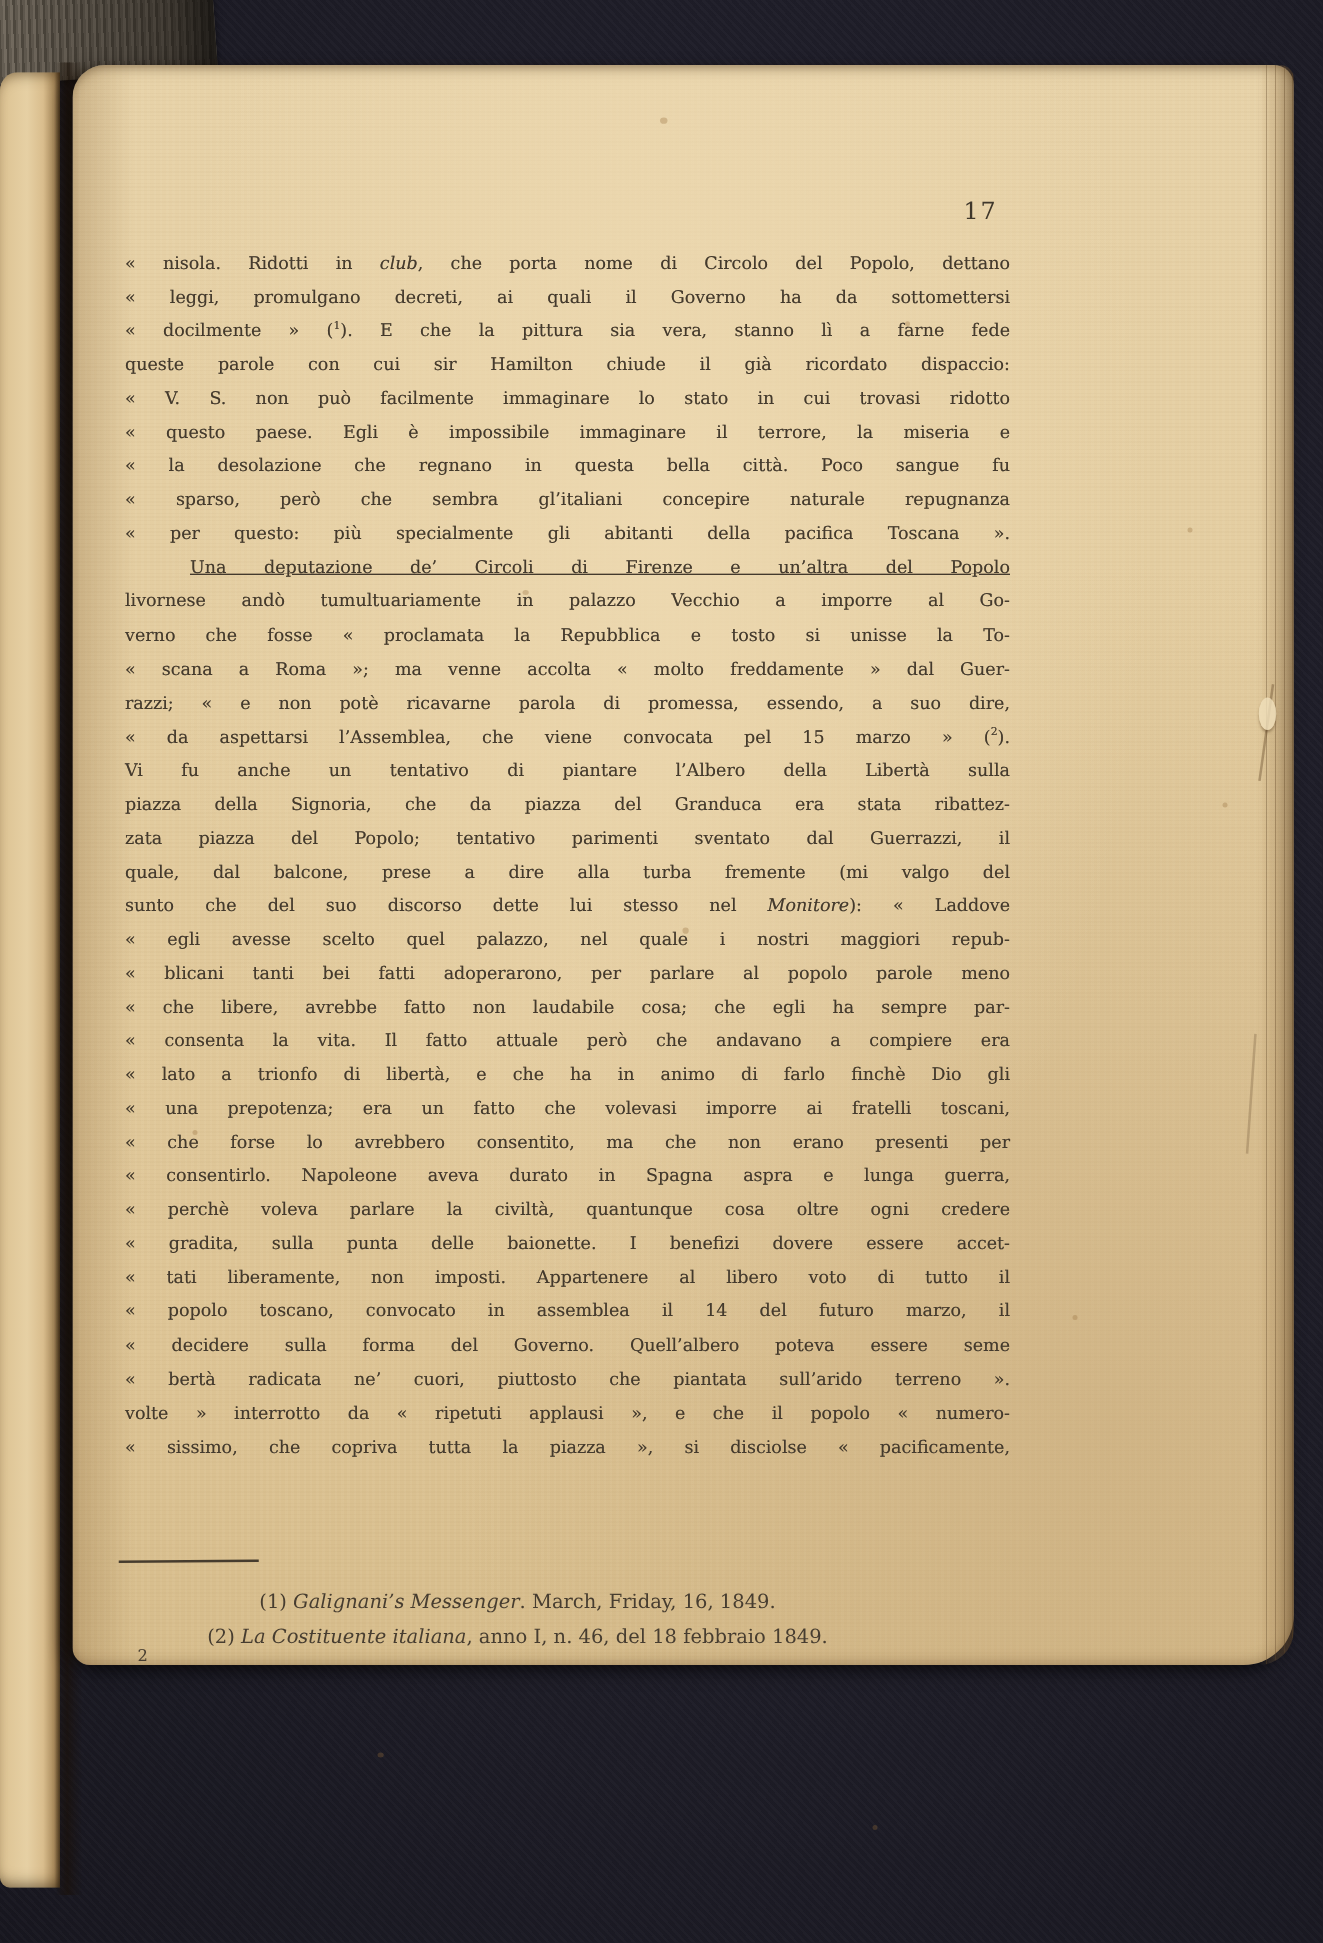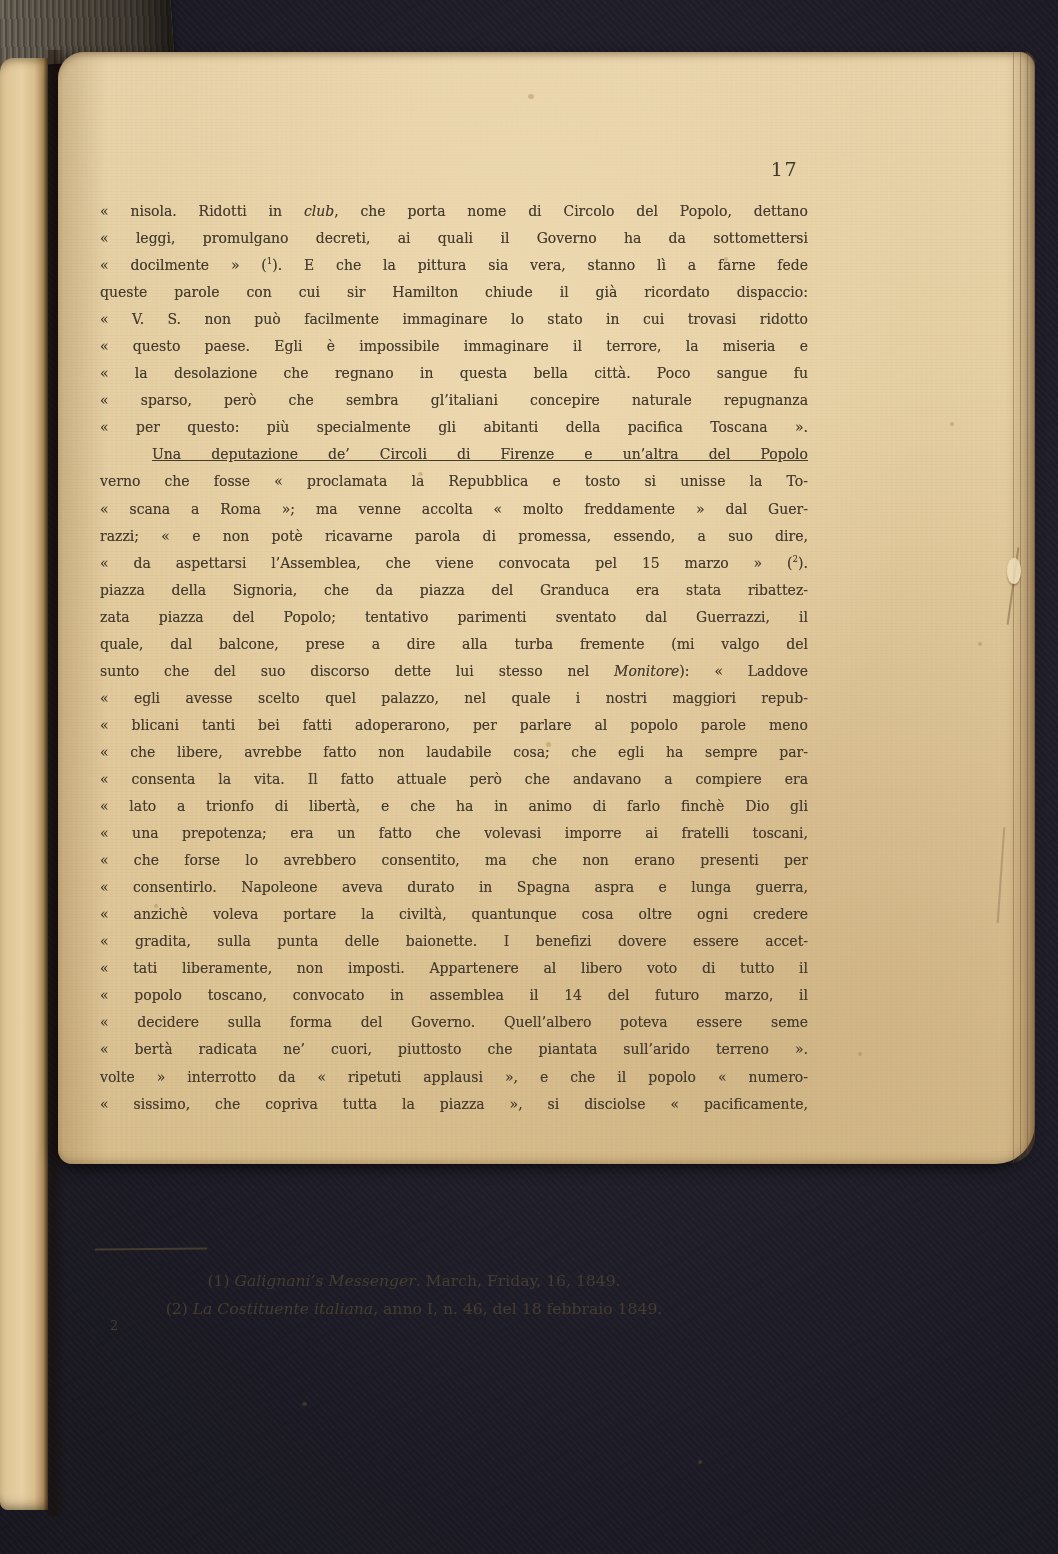--- a/index.html
+++ b/index.html
@@ -31,21 +31,21 @@
     border-radius:14px 0 0 8px;
     box-shadow:inset 0 8px 10px -6px rgba(70,48,22,.55), inset 0 -10px 12px -8px rgba(40,26,10,.6);
   }
   .gutter{
     position:absolute;left:44px;top:50px;width:22px;height:1466px;
     background:linear-gradient(90deg, rgba(0,0,0,0) 0%, rgba(25,14,4,.55) 45%, rgba(25,14,4,.25) 70%, rgba(0,0,0,0) 100%);
   }
 
   
   .page{
-    position:absolute;left:58px;top:52px;width:977px;height:1112px;
+    position:absolute;left:58px;top:52px;width:977px;height:1280px;
     background:
       radial-gradient(ellipse at 48% 28%, rgba(238,218,178,.9) 0%, rgba(0,0,0,0) 55%),
       radial-gradient(ellipse at 85% 85%, rgba(196,166,120,.5) 0%, rgba(0,0,0,0) 45%),
       linear-gradient(90deg, rgba(130,95,50,.28) 0%, rgba(0,0,0,0) 5%),
       repeating-linear-gradient(0deg, rgba(160,130,85,.05) 0 1px, rgba(0,0,0,0) 1px 3px),
       repeating-linear-gradient(90deg, rgba(255,246,222,.05) 0 2px, rgba(0,0,0,0) 2px 5px),
       linear-gradient(180deg,#e7d2a8 0%,#e3cc9f 40%,#ddc495 80%,#d6bc8b 100%);
     border-radius:26px 16px 40px 14px;
     box-shadow:
       -10px 0 14px -6px rgba(20,12,4,.85),
@@ -134,37 +134,39 @@
         <div class="tline"><span>« nisola. Ridotti in </span><span class="it">club</span><span>, che porta nome di Circolo del Popolo, dettano</span></div>
         <div class="tline"><span>« leggi, promulgano decreti, ai quali il Governo ha da sottomettersi</span></div>
         <div class="tline"><span>« docilmente » (</span><sup>1</sup><span>). E che la pittura sia vera, stanno lì a farne fede</span></div>
         <div class="tline"><span>queste parole con cui sir Hamilton chiude il già ricordato dispaccio:</span></div>
         <div class="tline"><span>« V. S. non può facilmente immaginare lo stato in cui trovasi ridotto</span></div>
         <div class="tline"><span>« questo paese. Egli è impossibile immaginare il terrore, la miseria e</span></div>
         <div class="tline"><span>« la desolazione che regnano in questa bella città. Poco sangue fu</span></div>
         <div class="tline"><span>« sparso, però che sembra gl’italiani concepire naturale repugnanza</span></div>
         <div class="tline"><span>« per questo: più specialmente gli abitanti della pacifica Toscana ».</span></div>
         <div class="tline indent"><span>Una deputazione de’ Circoli di Firenze e un’altra del Popolo</span></div>
+        <div class="tline"><span>livornese andò tumultuariamente in palazzo Vecchio a imporre al Go-</span></div>
         <div class="tline"><span>verno che fosse « proclamata la Repubblica e tosto si unisse la To-</span></div>
         <div class="tline"><span>« scana a Roma »; ma venne accolta « molto freddamente » dal Guer-</span></div>
         <div class="tline"><span>razzi; « e non potè ricavarne parola di promessa, essendo, a suo dire,</span></div>
         <div class="tline"><span>« da aspettarsi l’Assemblea, che viene convocata pel 15 marzo » (</span><sup>2</sup><span>).</span></div>
+        <div class="tline"><span>Vi fu anche un tentativo di piantare l’Albero della Libertà sulla</span></div>
         <div class="tline"><span>piazza della Signoria, che da piazza del Granduca era stata ribattez-</span></div>
         <div class="tline"><span>zata piazza del Popolo; tentativo parimenti sventato dal Guerrazzi, il</span></div>
         <div class="tline"><span>quale, dal balcone, prese a dire alla turba fremente (mi valgo del</span></div>
         <div class="tline"><span>sunto che del suo discorso dette lui stesso nel </span><span class="it">Monitore</span><span>): « Laddove</span></div>
         <div class="tline"><span>« egli avesse scelto quel palazzo, nel quale i nostri maggiori repub-</span></div>
         <div class="tline"><span>« blicani tanti bei fatti adoperarono, per parlare al popolo parole meno</span></div>
         <div class="tline"><span>« che libere, avrebbe fatto non laudabile cosa; che egli ha sempre par-</span></div>
         <div class="tline"><span>« consenta la vita. Il fatto attuale però che andavano a compiere era</span></div>
         <div class="tline"><span>« lato a trionfo di libertà, e che ha in animo di farlo finchè Dio gli</span></div>
         <div class="tline"><span>« una prepotenza; era un fatto che volevasi imporre ai fratelli toscani,</span></div>
         <div class="tline"><span>« che forse lo avrebbero consentito, ma che non erano presenti per</span></div>
         <div class="tline"><span>« consentirlo. Napoleone aveva durato in Spagna aspra e lunga guerra,</span></div>
-        <div class="tline"><span>« anzichè voleva portare la civiltà, quantunque cosa oltre ogni credere</span></div>
+        <div class="tline"><span>« perchè voleva parlare la civiltà, quantunque cosa oltre ogni credere</span></div>
         <div class="tline"><span>« gradita, sulla punta delle baionette. I benefizi dovere essere accet-</span></div>
         <div class="tline"><span>« tati liberamente, non imposti. Appartenere al libero voto di tutto il</span></div>
         <div class="tline"><span>« popolo toscano, convocato in assemblea il 14 del futuro marzo, il</span></div>
         <div class="tline"><span>« decidere sulla forma del Governo. Quell’albero poteva essere seme</span></div>
         <div class="tline"><span>« bertà radicata ne’ cuori, piuttosto che piantata sull’arido terreno ».</span></div>
         <div class="tline"><span>volte » interrotto da « ripetuti applausi », e che il popolo « numero-</span></div>
         <div class="tline"><span>« sissimo, che copriva tutta la piazza », si disciolse « pacificamente,</span></div>
       </div>
 
     <div class="fn-rule"></div>

